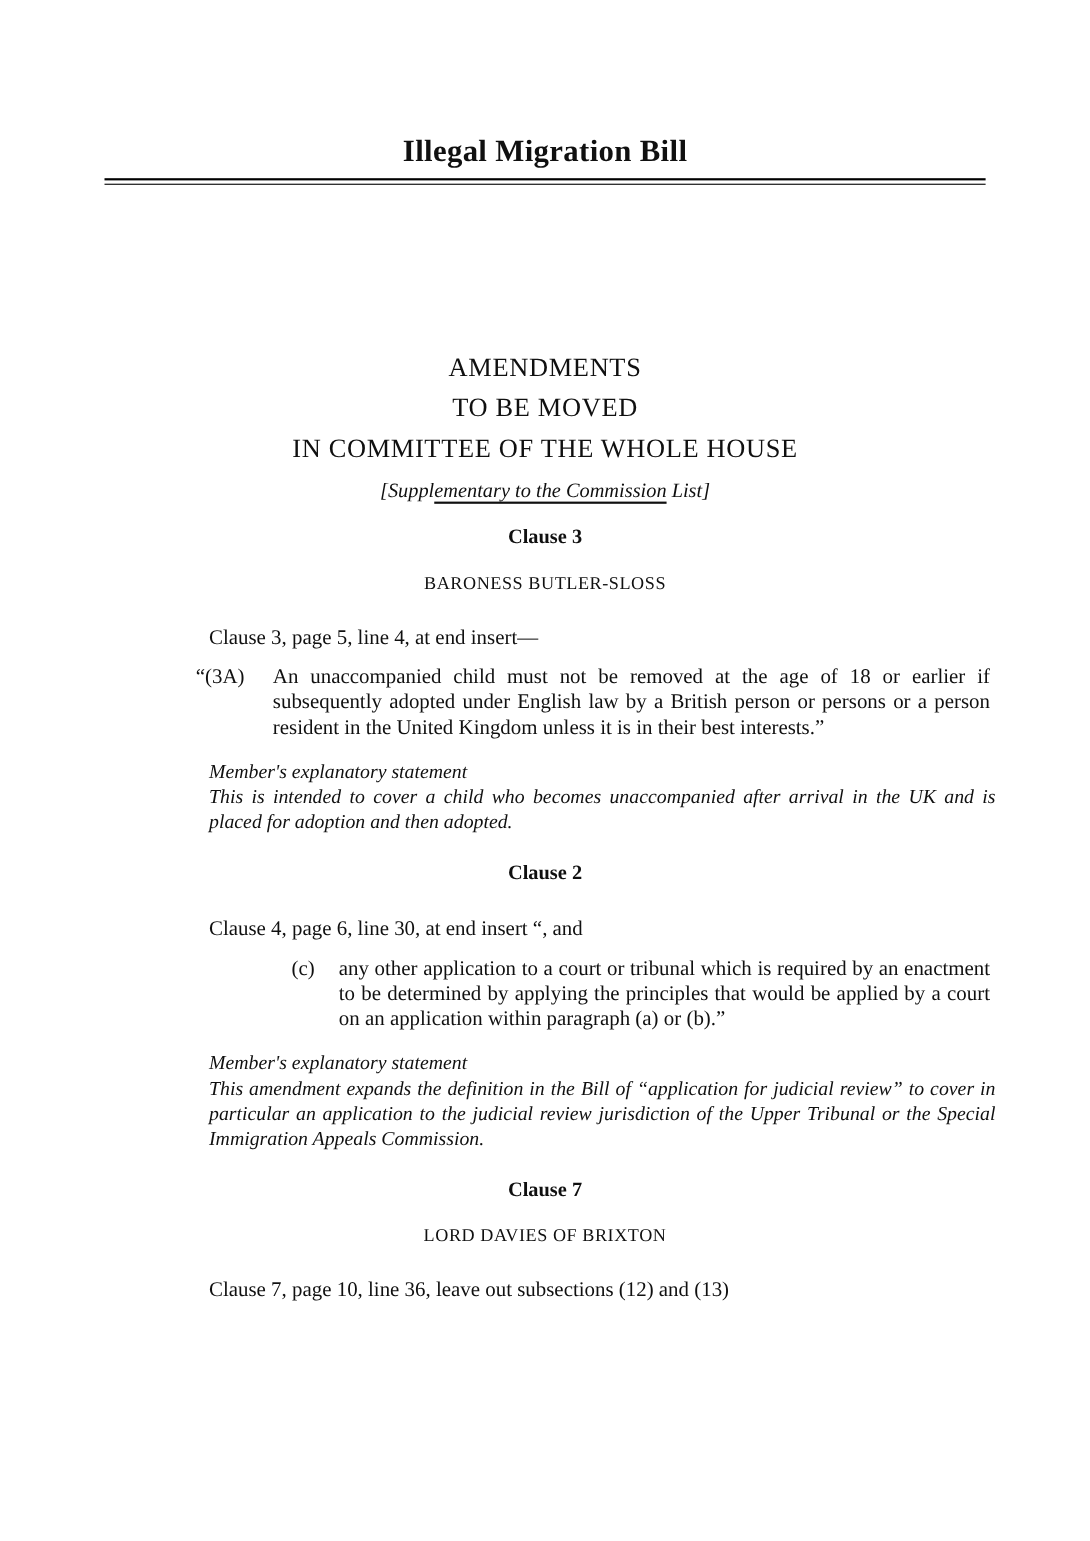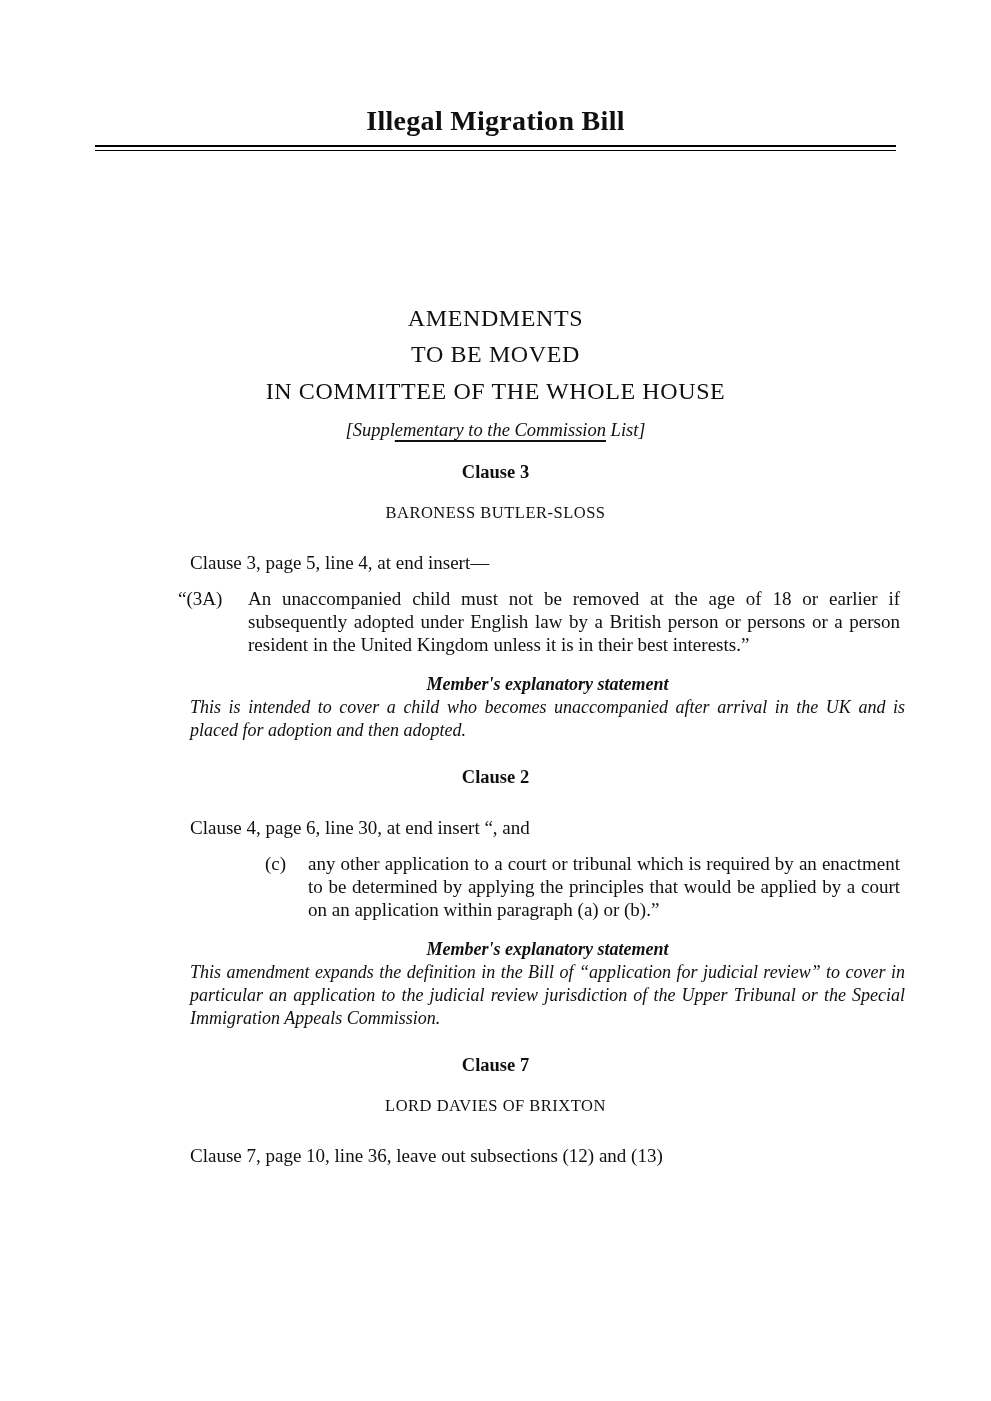--- a/index.html
+++ b/index.html
@@ -4,20 +4,21 @@
 <style>
   html, body { margin: 0; padding: 0; background: #ffffff; }
   .page {
     position: relative;
     width: 991px;
     height: 1232px;
     background: #ffffff;
     color: #101010;
     font-family: "Liberation Serif", "DejaVu Serif", serif;
     overflow: hidden;
+    margin-top: 17px;
   }
   .bill-title {
     margin: 0;
     padding-top: 104px;
     text-align: center;
     font-size: 28px;
     font-weight: bold;
     line-height: 34px;
     letter-spacing: 0.3px;
   }
@@ -77,23 +78,22 @@
   .amend-row.lvl2 { margin-left: 265px; }
   .amend-row.lvl2 .amend-num { flex: 0 0 43px; }
   .amend-text {
     flex: 1;
     text-align: justify;
   }
   .expl-heading {
     margin: 17px 86px 0 190px;
     font-size: 18px;
     line-height: 23px;
-    font-weight: bold;
+    font-weight: normal;
     font-style: italic;
-    text-align: center;
   }
   .expl-text {
     margin: 0 86px 0 190px;
     font-size: 18px;
     line-height: 23px;
     font-style: italic;
     text-align: justify;
   }
   .page-footer {
     position: absolute;

